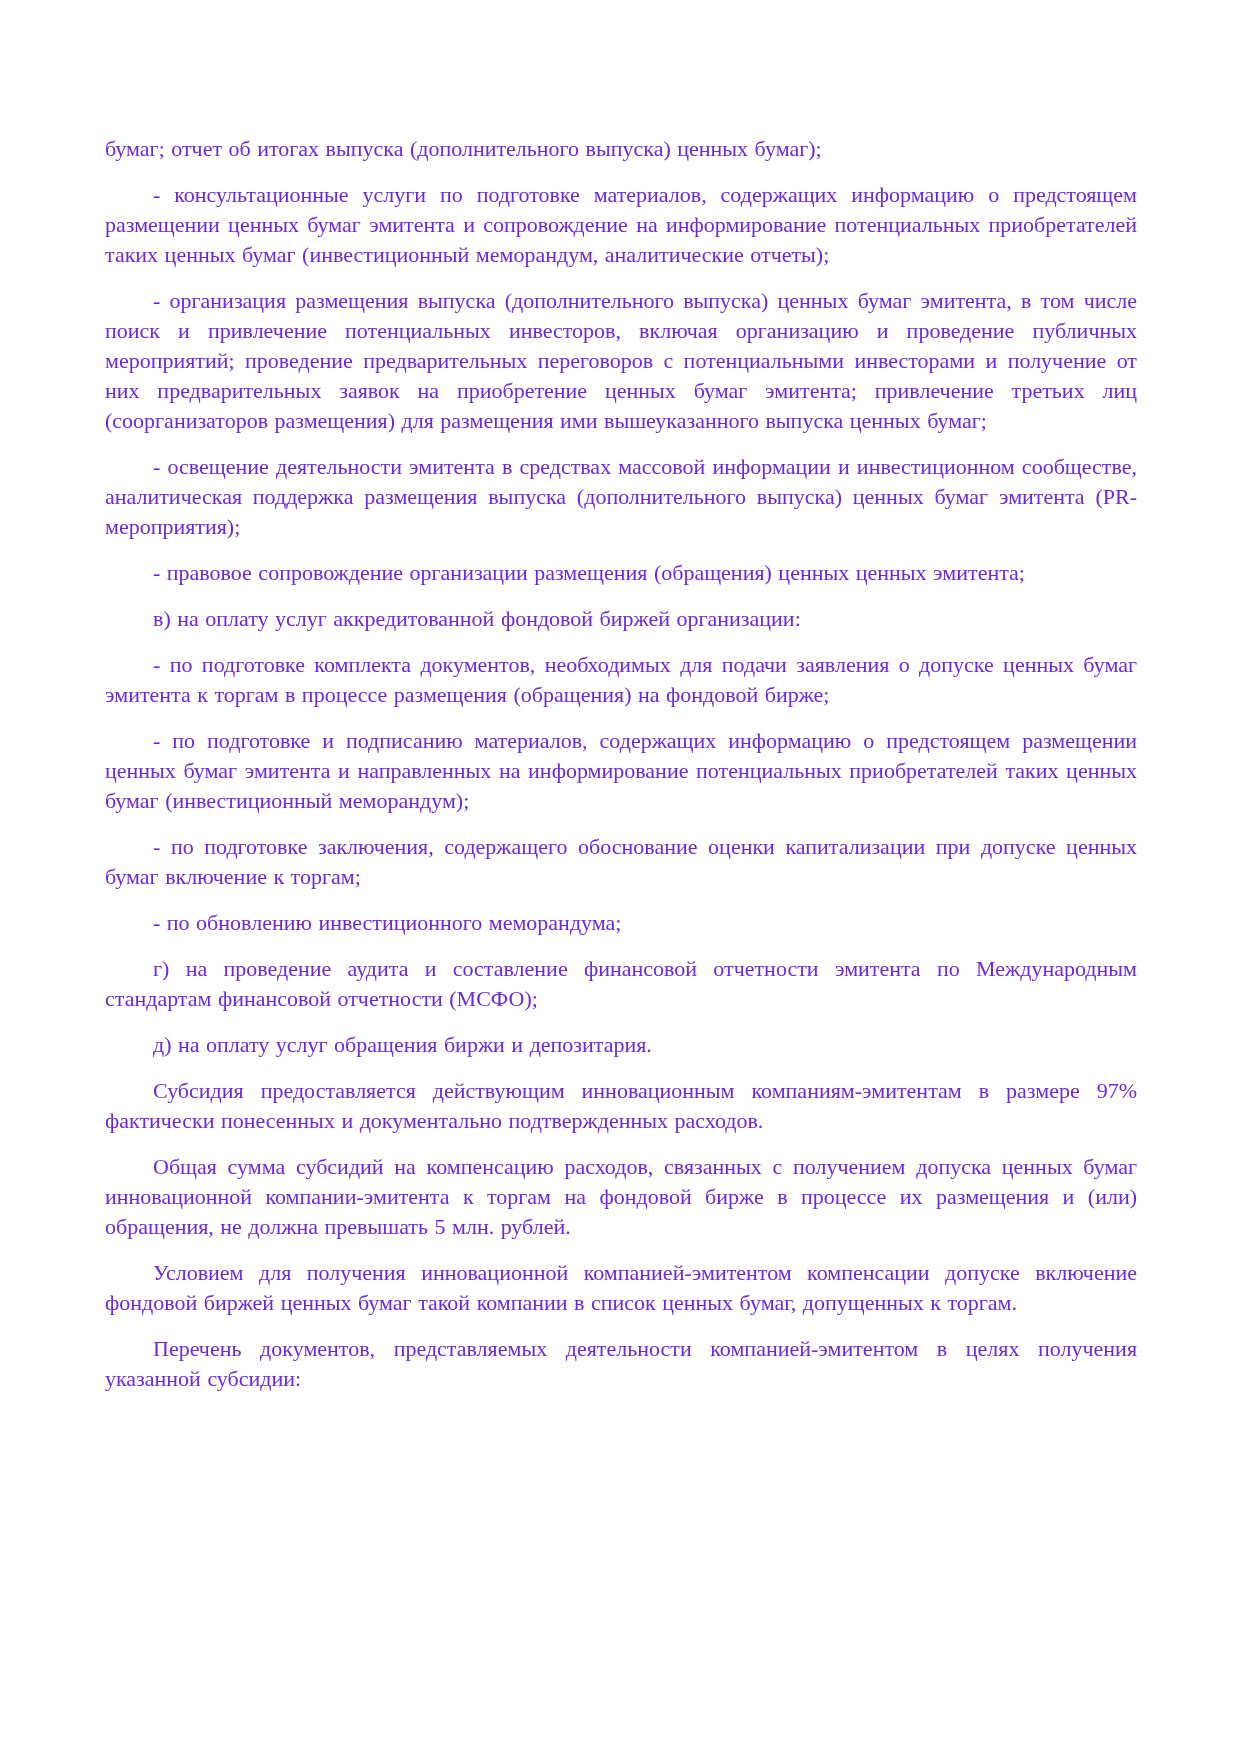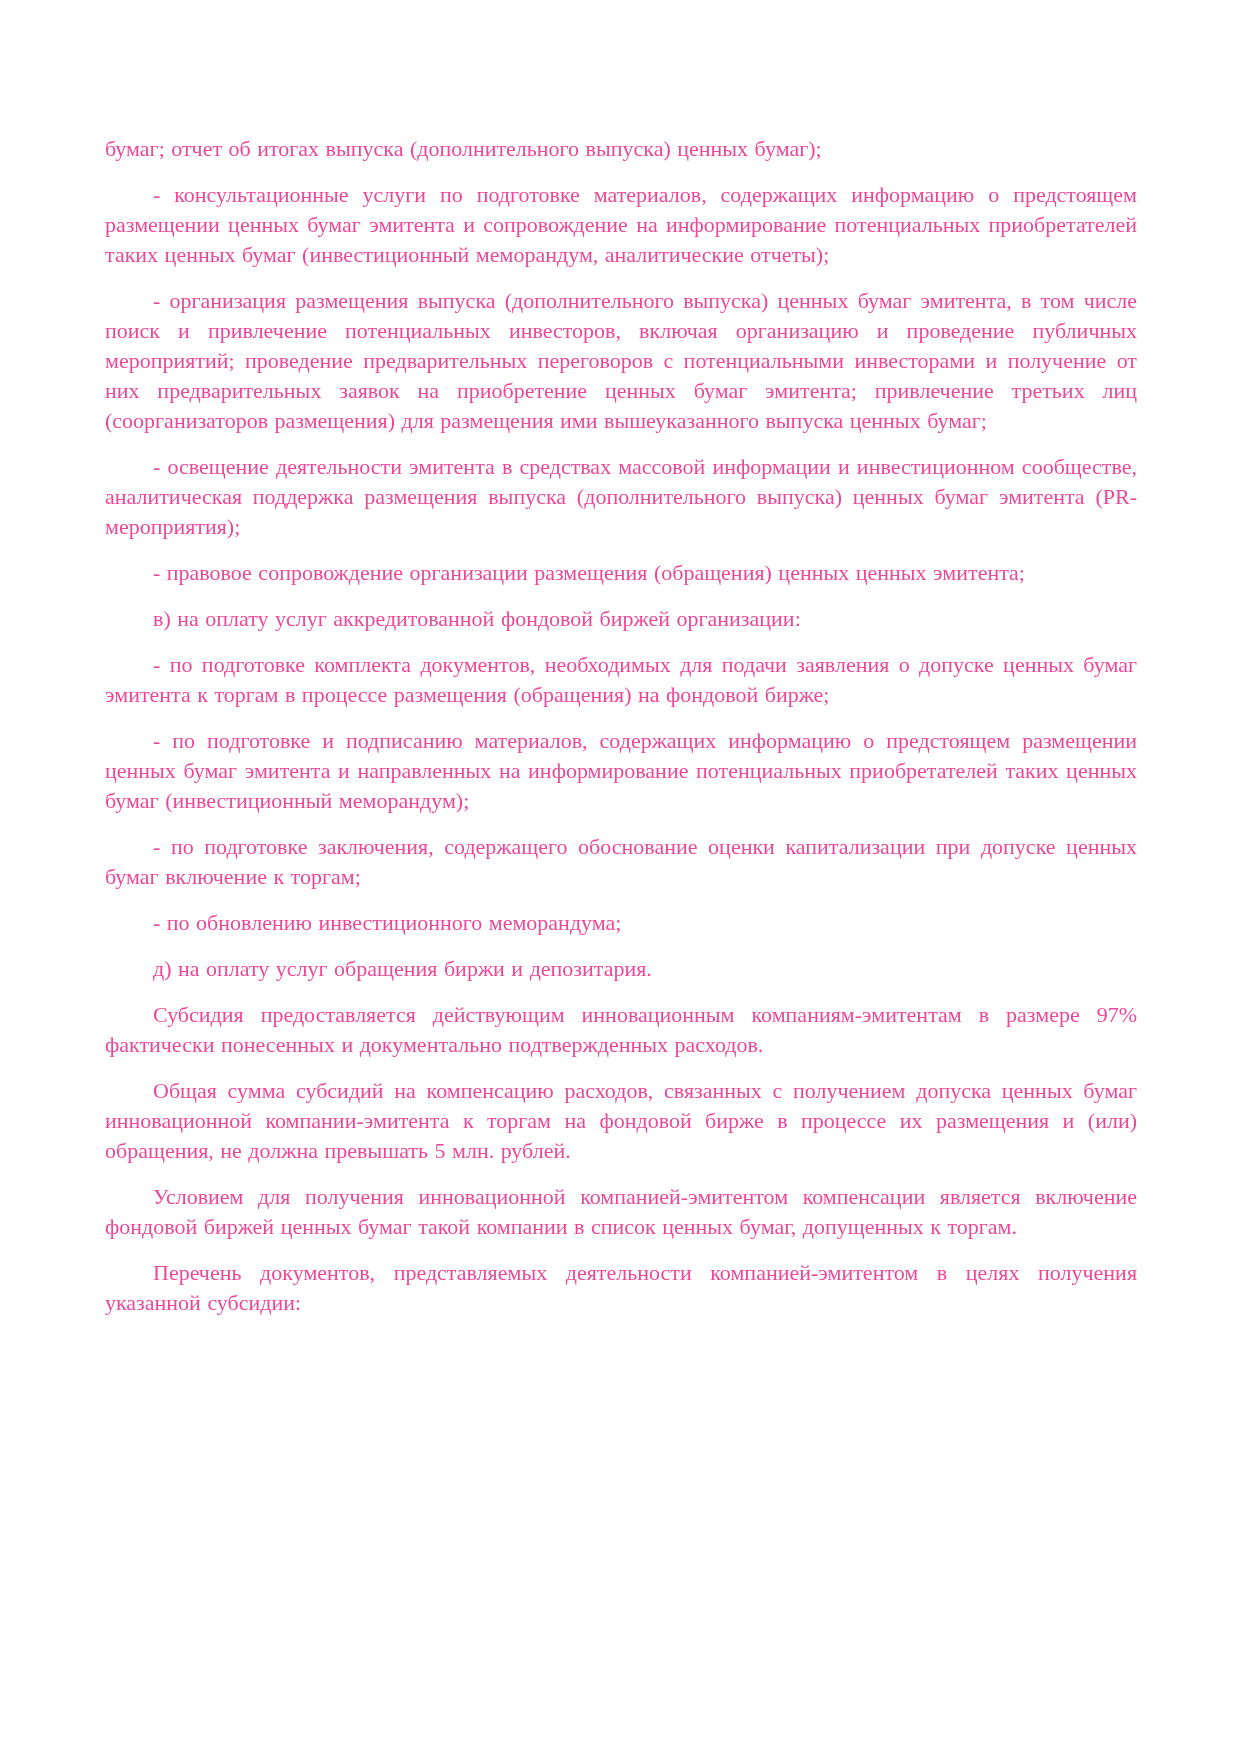--- a/index.html
+++ b/index.html
@@ -19,39 +19,40 @@
     position: absolute;
     left: 105px;
     top: 134px;
     width: 1032px;
   }
   .para {
     margin: 0 0 16px 0;
     font-size: 22px;
     line-height: 30px;
     text-align: justify;
-    color: #ec4899;
+    color: #6d28d9;
     word-spacing: 1px;
   }
   .para.indent {
     text-indent: 48px;
   }
 </style>
 </head>
 <body>
 
 <div class="document-page">
   <p class="para">бумаг; отчет об итогах выпуска (дополнительного выпуска) ценных бумаг);</p>
   <p class="para indent">- консультационные услуги по подготовке материалов, содержащих информацию о предстоящем размещении ценных бумаг эмитента и сопровождение на информирование потенциальных приобретателей таких ценных бумаг (инвестиционный меморандум, аналитические отчеты);</p>
   <p class="para indent">- организация размещения выпуска (дополнительного выпуска) ценных бумаг эмитента, в том числе поиск и привлечение потенциальных инвесторов, включая организацию и проведение публичных мероприятий; проведение предварительных переговоров с потенциальными инвесторами и получение от них предварительных заявок на приобретение ценных бумаг эмитента; привлечение третьих лиц (соорганизаторов размещения) для размещения ими вышеуказанного выпуска ценных бумаг;</p>
   <p class="para indent">- освещение деятельности эмитента в средствах массовой информации и инвестиционном сообществе, аналитическая поддержка размещения выпуска (дополнительного выпуска) ценных бумаг эмитента (PR-мероприятия);</p>
   <p class="para indent">- правовое сопровождение организации размещения (обращения) ценных ценных эмитента;</p>
   <p class="para indent">в) на оплату услуг аккредитованной фондовой биржей организации:</p>
   <p class="para indent">- по подготовке комплекта документов, необходимых для подачи заявления о допуске ценных бумаг эмитента к торгам в процессе размещения (обращения) на фондовой бирже;</p>
   <p class="para indent">- по подготовке и подписанию материалов, содержащих информацию о предстоящем размещении ценных бумаг эмитента и направленных на информирование потенциальных приобретателей таких ценных бумаг (инвестиционный меморандум);</p>
   <p class="para indent">- по подготовке заключения, содержащего обоснование оценки капитализации при допуске ценных бумаг включение к торгам;</p>
   <p class="para indent">- по обновлению инвестиционного меморандума;</p>
+  <p class="para indent">г) на проведение аудита и составление финансовой отчетности эмитента по Международным стандартам финансовой отчетности (МСФО);</p>
   <p class="para indent">д) на оплату услуг обращения биржи и депозитария.</p>
   <p class="para indent">Субсидия предоставляется действующим инновационным компаниям-эмитентам в размере 97% фактически понесенных и документально подтвержденных расходов.</p>
   <p class="para indent">Общая сумма субсидий на компенсацию расходов, связанных с получением допуска ценных бумаг инновационной компании-эмитента к торгам на фондовой бирже в процессе их размещения и (или) обращения, не должна превышать 5 млн. рублей.</p>
-  <p class="para indent">Условием для получения инновационной компанией-эмитентом компенсации является включение фондовой биржей ценных бумаг такой компании в список ценных бумаг, допущенных к торгам.</p>
+  <p class="para indent">Условием для получения инновационной компанией-эмитентом компенсации допуске включение фондовой биржей ценных бумаг такой компании в список ценных бумаг, допущенных к торгам.</p>
   <p class="para indent">Перечень документов, представляемых деятельности компанией-эмитентом в целях получения указанной субсидии:</p>
 </div>
 
 </body></html>

